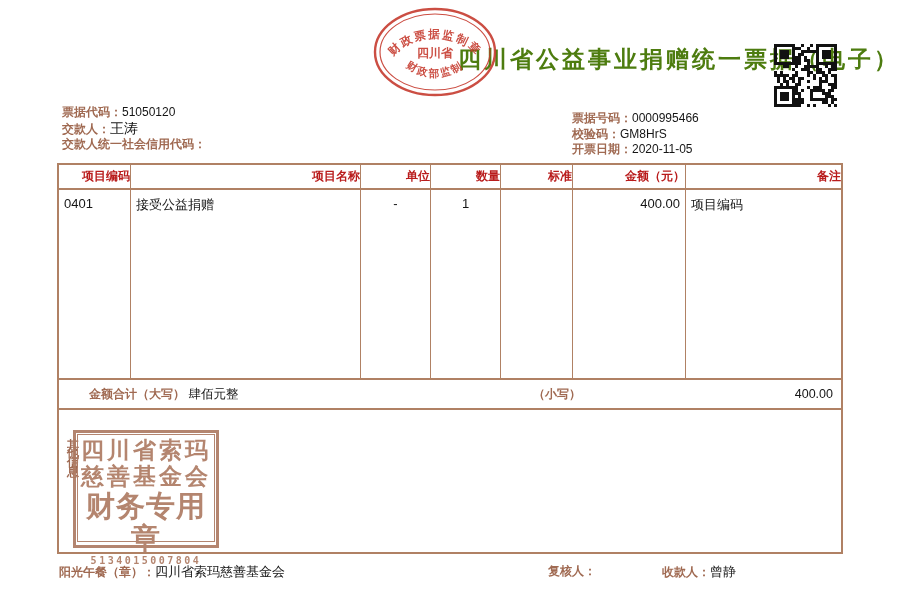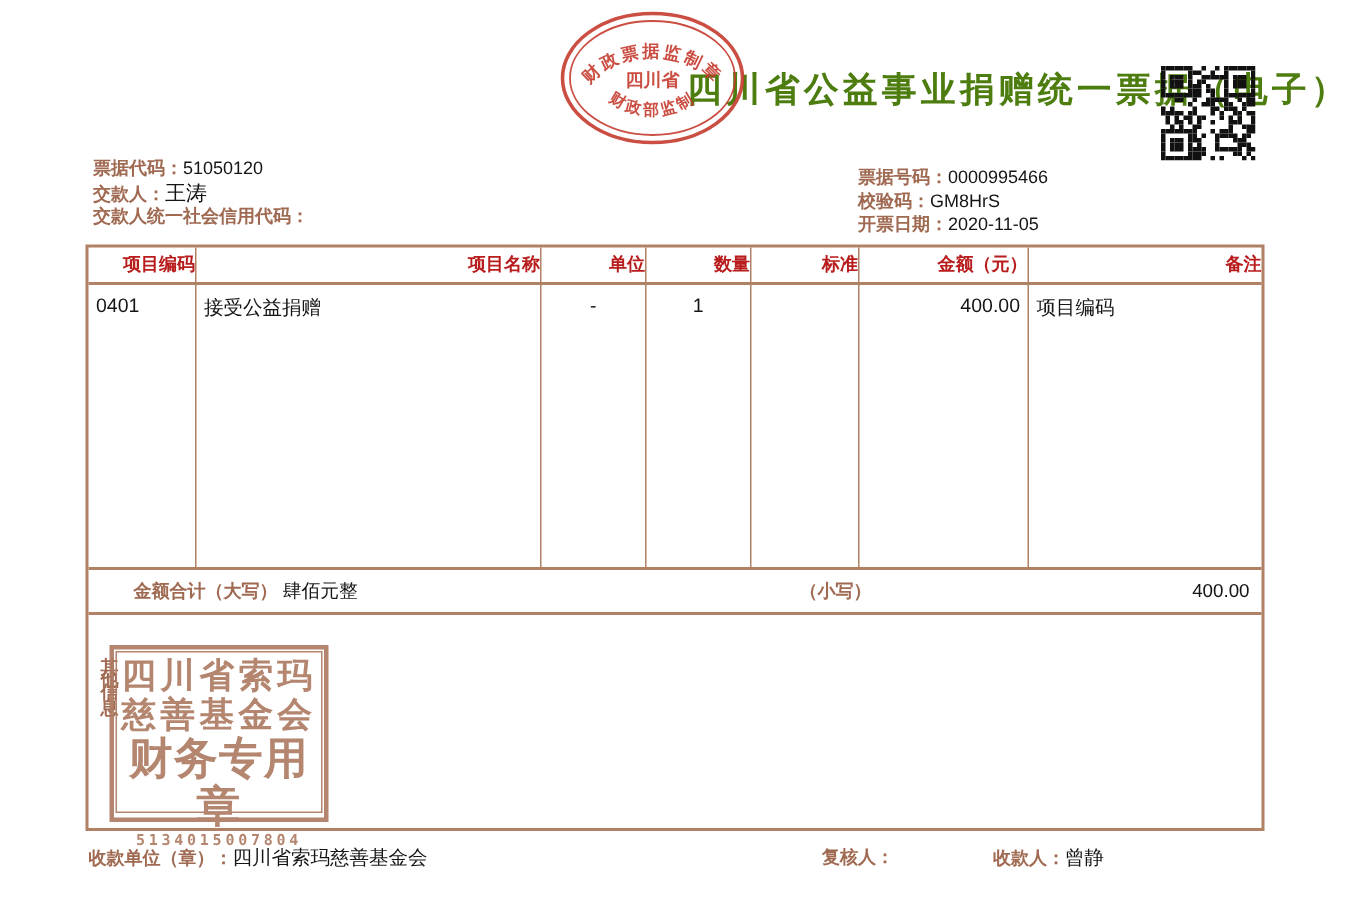--- a/index.html
+++ b/index.html
@@ -390,21 +390,21 @@
           <div class="sq-l2">慈善基金会</div>
           <div class="sq-l3">财务专用章</div>
           <div class="sq-num">5134015007804</div>
         </div>
       </div>
     </div>
   </div>
 
   <div class="footer">
     <span class="f-item f-payee">
-      <span class="lbl">收款单位（章）：</span><span class="val">四川省索玛慈善基金会</span>
+      <span class="lbl">阳光午餐（章）：</span><span class="val">四川省索玛慈善基金会</span>
     </span>
     <span class="f-item f-reviewer">
       <span class="lbl">复核人：</span><span class="val"></span>
     </span>
     <span class="f-item f-receiver">
       <span class="lbl">收款人：</span><span class="val">曾静</span>
     </span>
   </div>
 
 </div>

